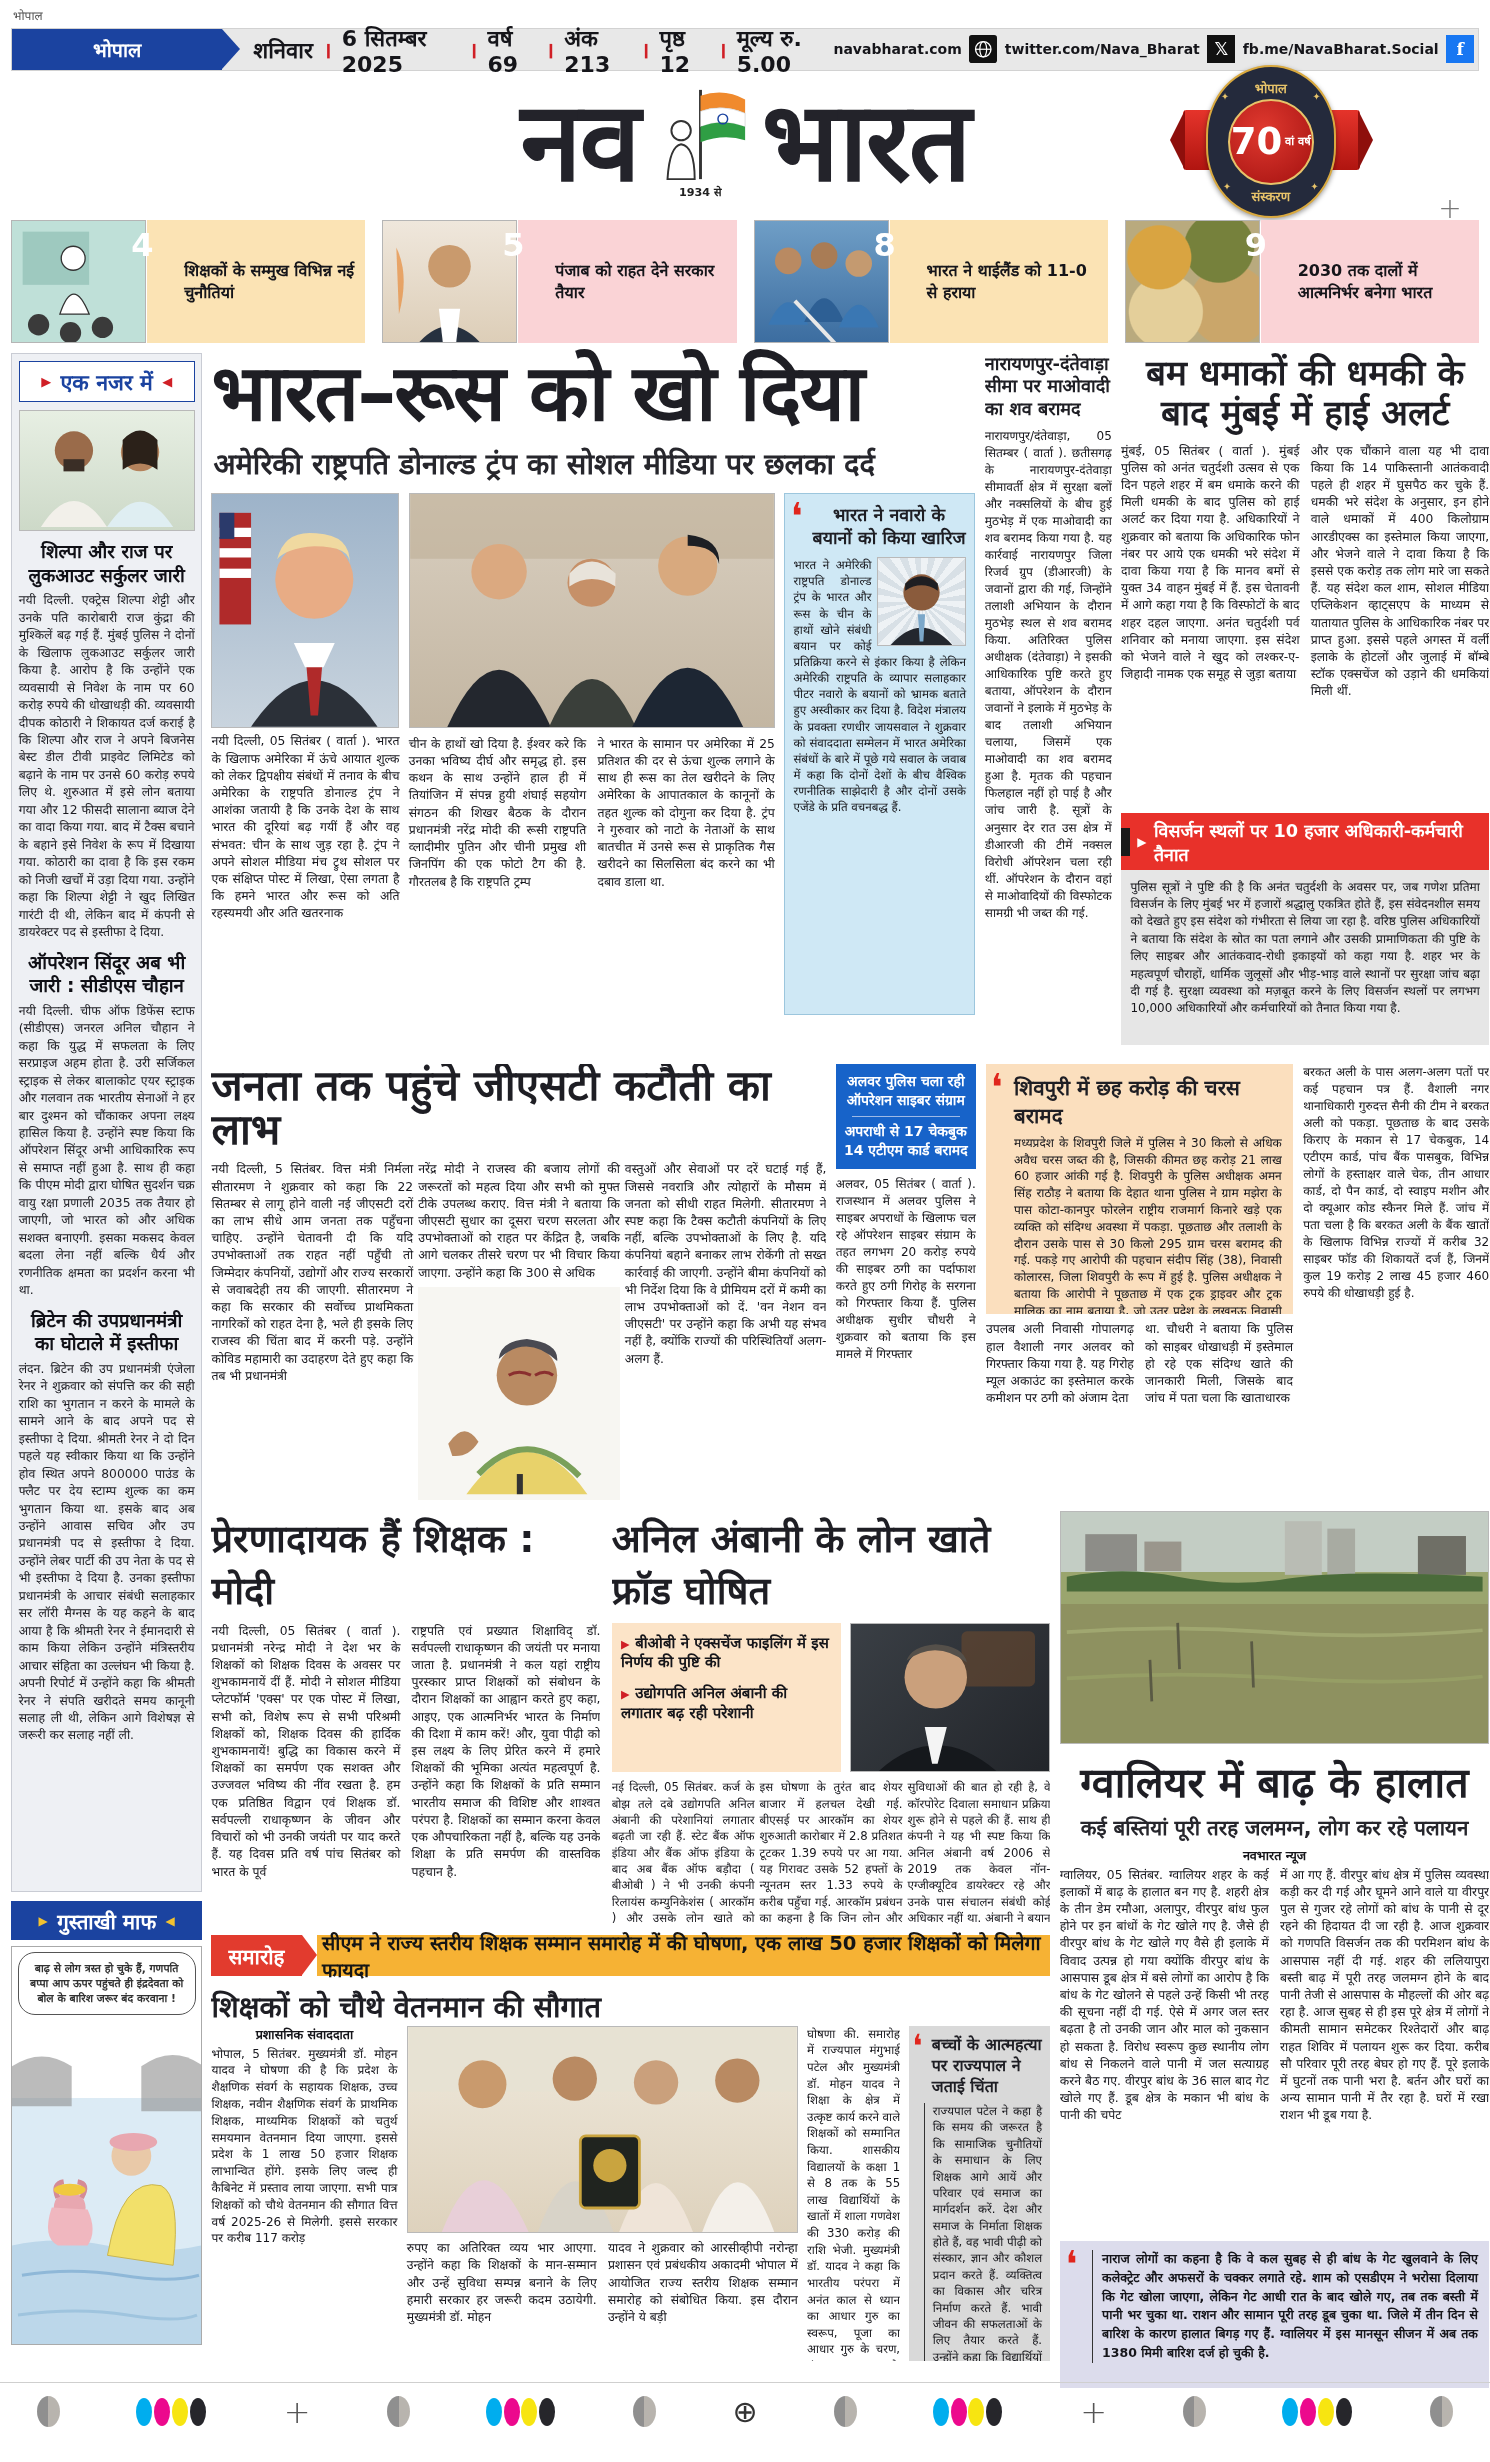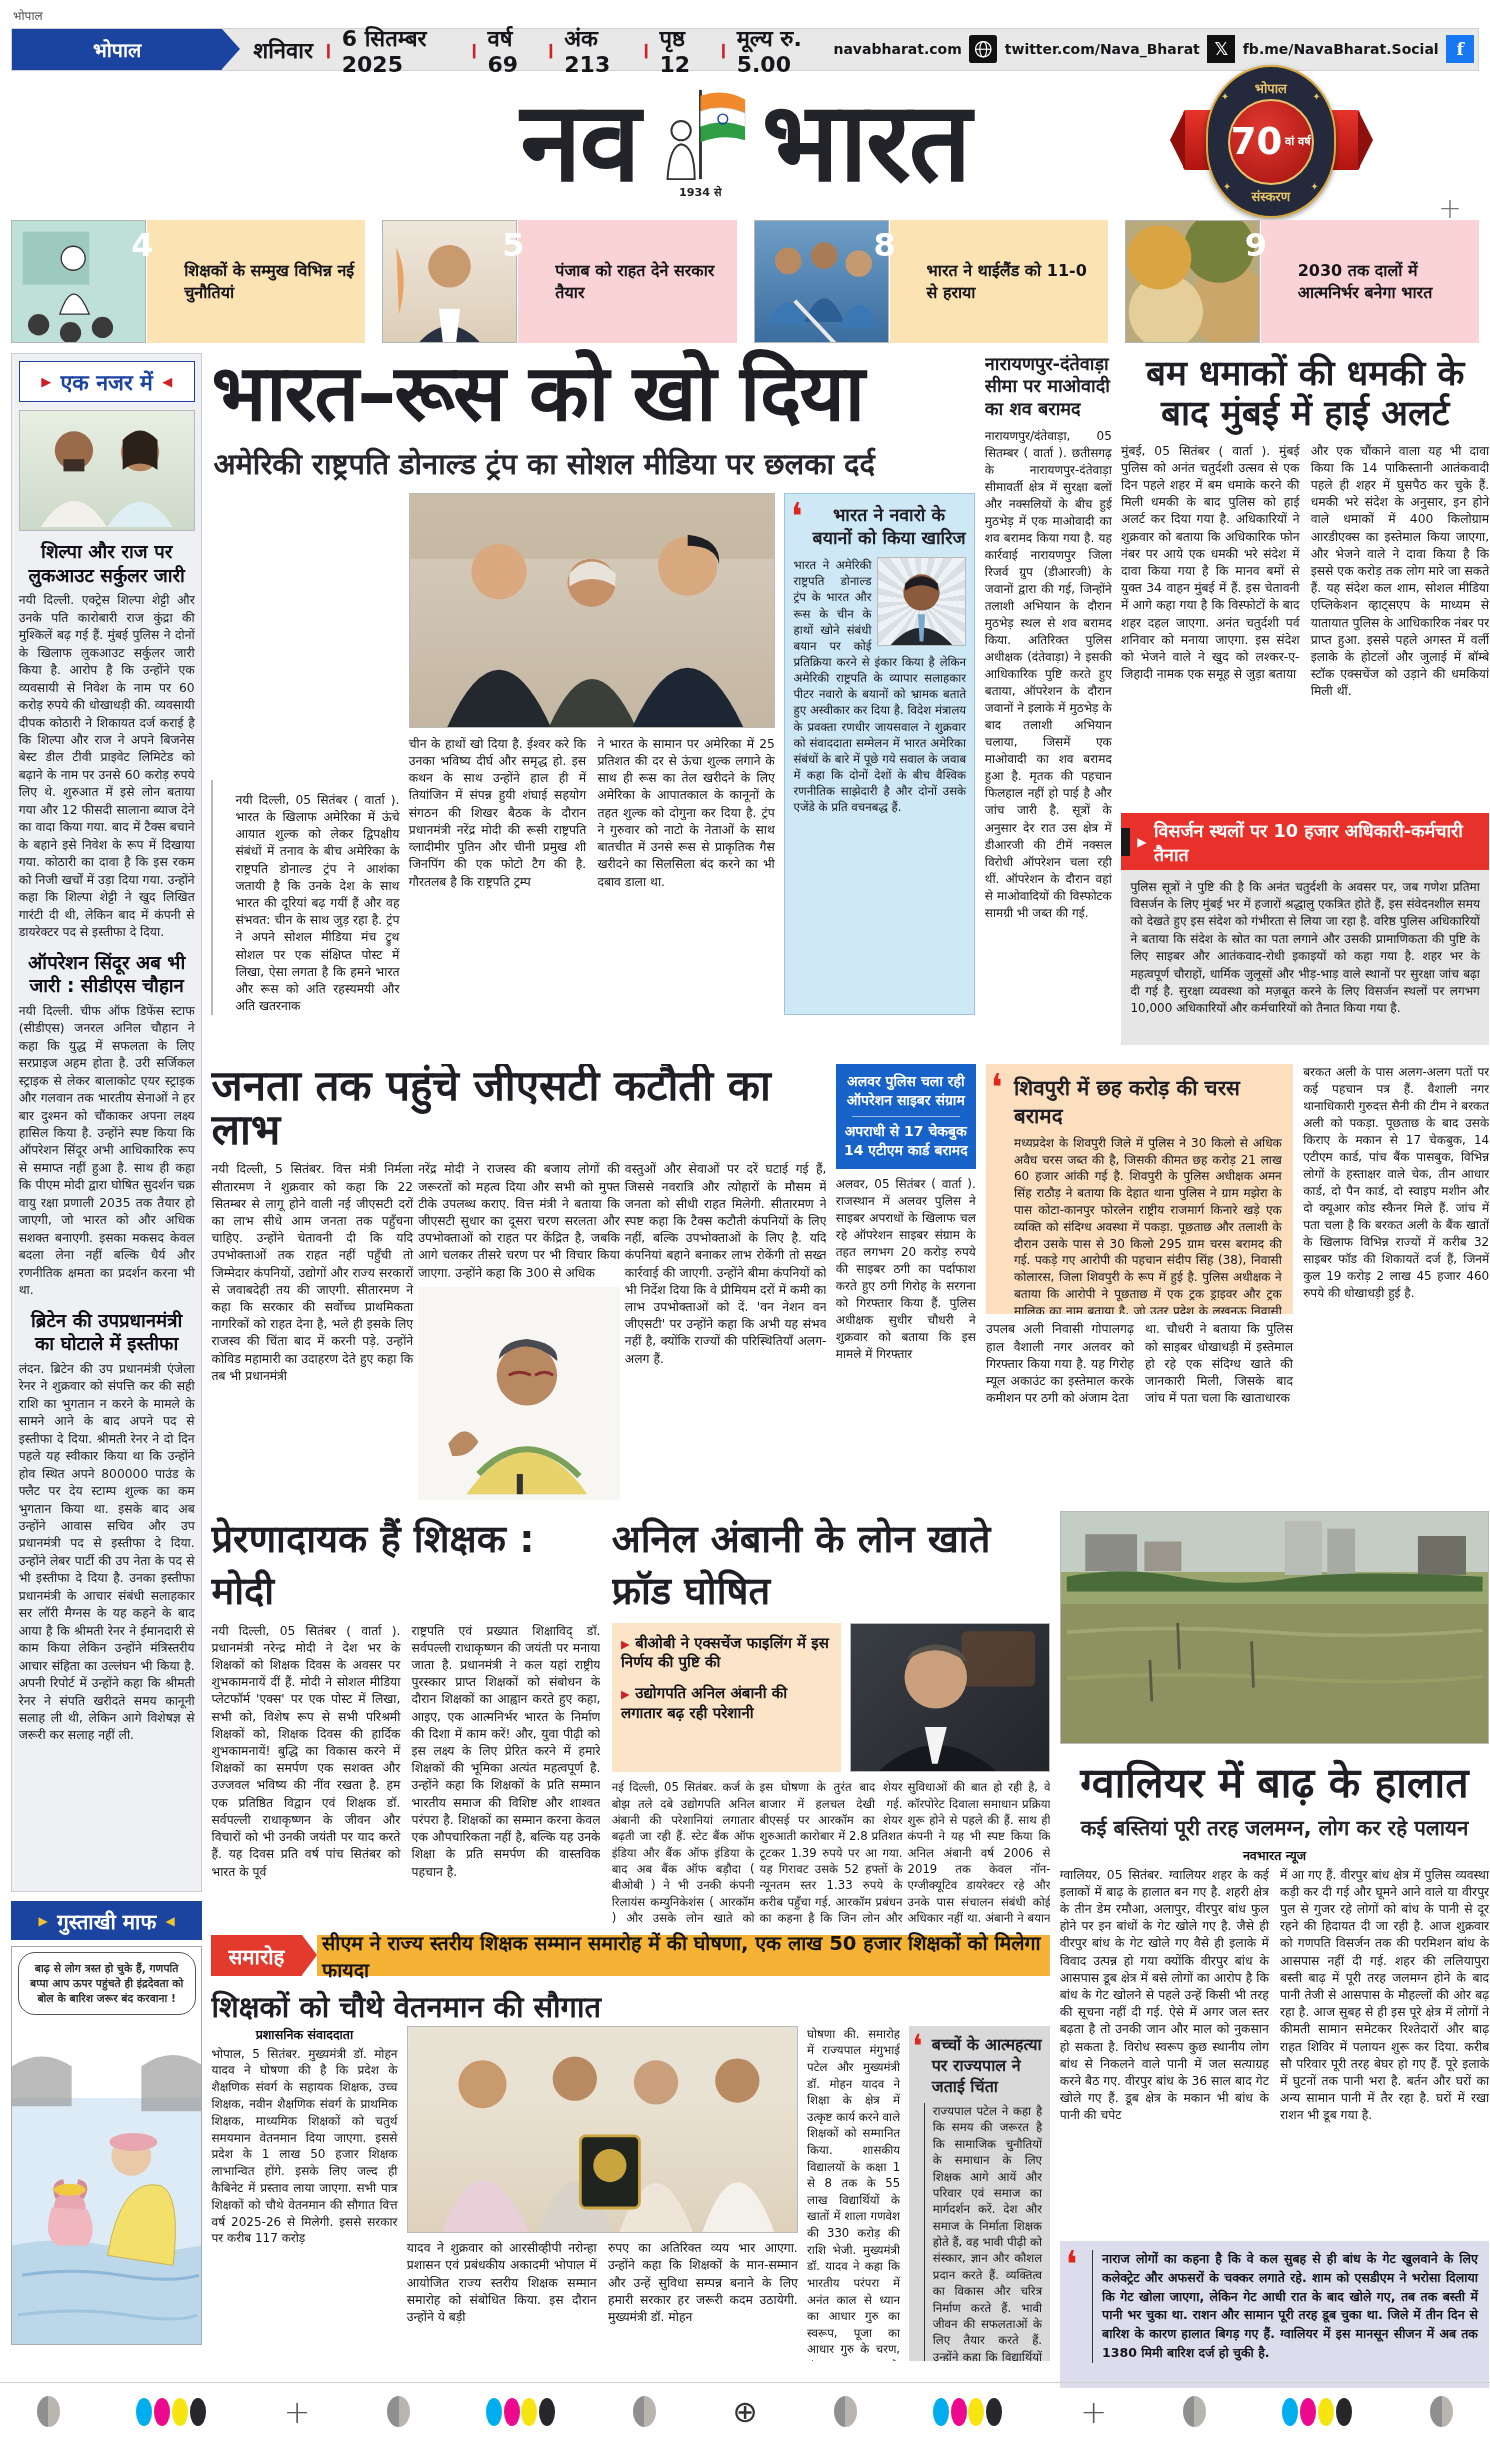--- a/index.html
+++ b/index.html
@@ -81,21 +81,21 @@
   .three { display:flex; gap:5px; }
   .three p { flex:1; }
   .byline { text-align:center; font-weight:bold; font-size:12.6px; margin-bottom:2.8px; }
 
   
   .rowA { display:flex; gap:9.3px; height:700px; }
   .lead { width:764px; flex:none; }
   .lead h1 { font-size:78px; line-height:1.04; letter-spacing:-1.9px; }
   .lead h2 { font-size:29px; font-weight:800; margin:9.3px 0 11.2px 1.9px; color:#26262c; }
   .lead-body { display:flex; gap:9.3px; height:522px; overflow:hidden; }
-  .lead-colL { width:188px; flex:none; display:flex; flex-direction:row; gap:22px;align-items:flex-end; }
+  .lead-colL { width:188px; flex:none; display:flex; flex-direction:column; gap:5px; }
   .trump { height:235px; flex:none; }
   .lead-mid { width:366px; flex:none; display:flex; flex-direction:column; gap:7.5px; }
   .summit { height:235px; flex:none; }
   .kharij { flex:1; background:#cfe8f5; border:0.9px solid #9cc6dd; padding:9.3px 8.4px; position:relative; overflow:hidden; }
   .kharij h3 { font-size:17.7px; text-align:center; line-height:1.3; margin:0 0 7.5px 18.6px; }
   .kharij p { font-size:11.7px; line-height:1.38; text-align:justify; }
   .q { color:#e0261d; font-size:37px; line-height:.7; font-family:"DejaVu Serif", serif; }
   .kharij .q { position:absolute; left:5.6px; top:9.3px; }
   .spokes { width:89px; height:89px; float:right; margin:0 0 3.7px 5.6px; }
   .naxal { width:127px; flex:none; overflow:hidden; }
@@ -563,22 +563,22 @@
                       <path d="M140 222 Q180 112 222 222 Z" fill="#d8d3c8"></path>
                       <circle cx="268" cy="60" r="24" fill="#caa07c"></circle>
                       <path d="M228 222 Q268 116 308 222 Z" fill="#efe4d8"></path>
                       <circle cx="356" cy="58" r="24" fill="#b98a62"></circle>
                       <path d="M318 222 Q356 114 396 222 Z" fill="#f4f0ea"></path>
                       <rect x="186" y="118" width="64" height="78" rx="6" fill="#20241f" stroke="#c9a43f" stroke-width="3"></rect>
                       <circle cx="218" cy="150" r="18" fill="#c9a43f"></circle>
                     </svg>
                   </div>
                 <div class="two">
+                  <p>रुपए का अतिरिक्त व्यय भार आएगा. उन्होंने कहा कि शिक्षकों के मान-सम्मान और उन्हें सुविधा सम्पन्न बनाने के लिए हमारी सरकार हर जरूरी कदम उठायेगी. मुख्यमंत्री डॉ. मोहन</p>
                   <p>यादव ने शुक्रवार को आरसीव्हीपी नरोन्हा प्रशासन एवं प्रबंधकीय अकादमी भोपाल में आयोजित राज्य स्तरीय शिक्षक सम्मान समारोह को संबोधित किया. इस दौरान उन्होंने ये बड़ी</p>
-                  <p>रुपए का अतिरिक्त व्यय भार आएगा. उन्होंने कहा कि शिक्षकों के मान-सम्मान और उन्हें सुविधा सम्पन्न बनाने के लिए हमारी सरकार हर जरूरी कदम उठायेगी. मुख्यमंत्री डॉ. मोहन</p>
                 </div>
               </div>
               <p class="s-col4">घोषणा की. समारोह में राज्यपाल मंगुभाई पटेल और मुख्यमंत्री डॉ. मोहन यादव ने शिक्षा के क्षेत्र में उत्कृष्ट कार्य करने वाले शिक्षकों को सम्मानित किया. शासकीय विद्यालयों के कक्षा 1 से 8 तक के 55 लाख विद्यार्थियों के खातों में शाला गणवेश की 330 करोड़ की राशि भेजी. मुख्यमंत्री डॉ. यादव ने कहा कि भारतीय परंपरा में अनंत काल से ध्यान का आधार गुरु का स्वरूप, पूजा का आधार गुरु के चरण, मंत्र का आधार गुरु के वचन और मोक्ष का आधार गुरु की कृपा है. प्राचीन काल में गुरु ही भविष्य के लिए युवाओं को तैयार करते थे.</p>
               <div class="govbox">
                 <span class="q">❛</span>
                 <h3>बच्चों के आत्महत्या पर राज्यपाल ने जताई चिंता</h3>
                 <p>राज्यपाल पटेल ने कहा है कि समय की जरूरत है कि सामाजिक चुनौतियों के समाधान के लिए शिक्षक आगे आयें और परिवार एवं समाज का मार्गदर्शन करें. देश और समाज के निर्माता शिक्षक होते हैं, वह भावी पीढ़ी को संस्कार, ज्ञान और कौशल प्रदान करते हैं. व्यक्तित्व का विकास और चरित्र निर्माण करते हैं. भावी जीवन की सफलताओं के लिए तैयार करते हैं. उन्होंने कहा कि विद्यार्थियों में शिक्षकों के प्रति सम्मान और आभार का भाव सारे जीवन बना रहे, इसके लिए शिक्षकों और पालकों को आगे आना होगा.</p>
               </div>
             </div>
           </article>

